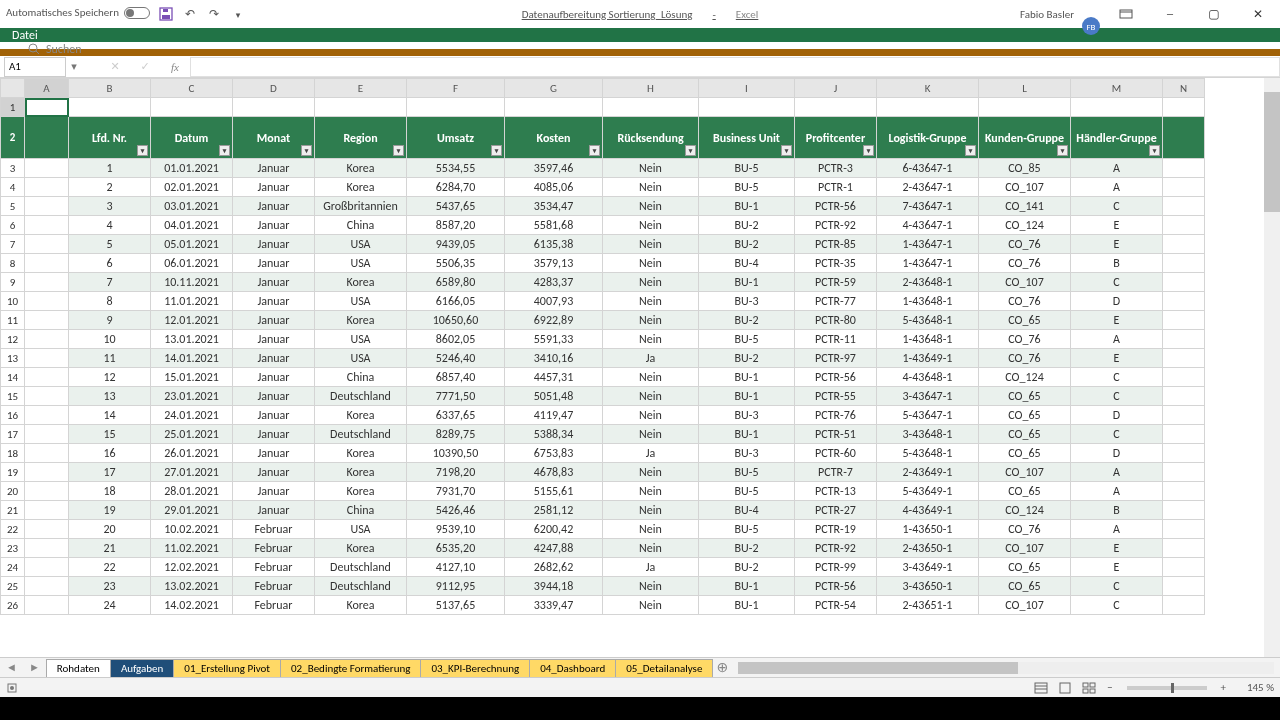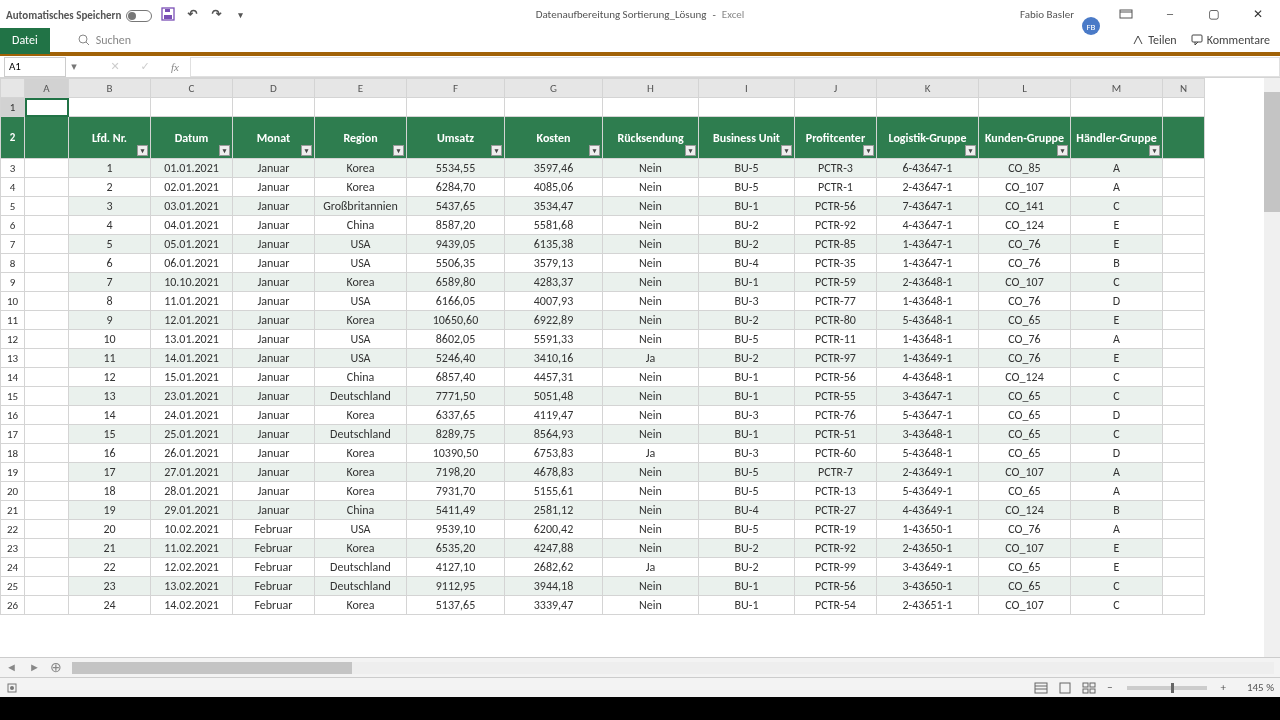--- a/index.html
+++ b/index.html
@@ -1,33 +1,33 @@
 <!DOCTYPE html>
 <html><head>
 <meta charset="utf-8">
 <style>
 * { margin:0; padding:0; box-sizing:border-box; font-family:"Segoe UI","Calibri",sans-serif; user-select:none; }
 body { background:#000; width:1280px; height:720px; overflow:hidden; position:relative; }
 .excel-app { width:1280px; height:697px; background:#fff; display:flex; flex-direction:column; }
 
 
 .titlebar { height:28px; background:#fff; display:flex; align-items:center; font-size:11px; color:#555; position:relative; }
-.titlebar .left { display:flex; align-items:flex-end; gap:8px; padding-left:6px;font-weight:bold; }
+.titlebar .left { display:flex; align-items:flex-start; gap:8px; padding-left:6px; }
 .autosave { display:flex; align-items:center; gap:5px; }
 .autosave-toggle { width:26px; height:12px; border:1px solid #777; border-radius:7px; position:relative; }
 .autosave-toggle::after { content:""; position:absolute; left:1px; top:1px; width:8px; height:8px; border-radius:50%; background:#777; }
 .qat-icon { width:16px; height:16px; display:flex; align-items:center; justify-content:center; font-size:12px; color:#555; }
-.titlebar .center { position:absolute; left:50%; transform:translateX(-50%); display:flex; align-items:center; gap:6px; }
+.titlebar .center { position:absolute; left:50%; transform:translateX(-50%); display:flex; align-items:center; gap:20px;text-decoration:underline; }
 .titlebar .center .app { color:#888; }
 .titlebar .right { position:absolute; right:0; display:flex; align-items:center; gap:8px; padding-right:4px; }
 .user-badge { width:18px; height:18px; border-radius:50%; background:#4a7ac7; color:#fff; font-size:9px; display:flex; align-items:center; justify-content:center;margin-top:24px; }
 .winbtn { width:36px; height:28px; display:flex; align-items:center; justify-content:center; font-size:12px; color:#333; }
 
 
-.ribbon { height:28px; background:#fff; display:flex; align-items:center; border-bottom:4px solid #a16207; font-size:12px; }
+.ribbon { height:28px; background:#fff; display:flex; border-bottom:7px solid #a16207; font-size:12px;flex-direction:column; }
 .file-tab { background:#217346; color:#fff; padding:0 12px; height:28px; display:flex; align-items:center; }
 .ribbon-tab { padding:0 10px; height:28px; display:flex; align-items:center; color:#333; }
 .ribbon .search { margin-left:28px; display:flex; align-items:center; gap:6px; color:#888; }
 .ribbon .ribbon-right { margin-left:auto; display:flex; align-items:center; gap:14px; padding-right:10px; color:#444; }
 .ribbon .ribbon-right .share { display:flex; align-items:center; gap:4px; }
 
 
 .formularow { height:22px; display:flex; align-items:center; border-bottom:1px solid #d4d4d4; font-size:11px; }
 .namebox { width:62px; height:20px; border:1px solid #ccc; margin-left:4px; padding-left:4px; display:flex; align-items:center; background:#fff; }
 .namebox-dd { width:16px; text-align:center; color:#777; }
@@ -309,21 +309,21 @@
               <td class="dcell">PCTR-35</td>
               <td class="dcell">1-43647-1</td>
               <td class="dcell">CO_76</td>
               <td class="dcell">B</td>
               <td></td>
             </tr>
             <tr class="striped">
               <td class="rowhdr ">9</td>
               <td></td>
               <td class="dcell">7</td>
-              <td class="dcell">10.10.2021</td>
+              <td class="dcell">10.11.2021</td>
               <td class="dcell">Januar</td>
               <td class="dcell">Korea</td>
               <td class="dcell">6589,80</td>
               <td class="dcell">4283,37</td>
               <td class="dcell">Nein</td>
               <td class="dcell">BU-1</td>
               <td class="dcell">PCTR-59</td>
               <td class="dcell">2-43648-1</td>
               <td class="dcell">CO_107</td>
               <td class="dcell">C</td>
@@ -449,21 +449,21 @@
               <td></td>
             </tr>
             <tr class="striped">
               <td class="rowhdr ">17</td>
               <td></td>
               <td class="dcell">15</td>
               <td class="dcell">25.01.2021</td>
               <td class="dcell">Januar</td>
               <td class="dcell">Deutschland</td>
               <td class="dcell">8289,75</td>
-              <td class="dcell">8564,93</td>
+              <td class="dcell">5388,34</td>
               <td class="dcell">Nein</td>
               <td class="dcell">BU-1</td>
               <td class="dcell">PCTR-51</td>
               <td class="dcell">3-43648-1</td>
               <td class="dcell">CO_65</td>
               <td class="dcell">C</td>
               <td></td>
             </tr>
             <tr class="">
               <td class="rowhdr ">18</td>
@@ -516,21 +516,21 @@
               <td class="dcell">A</td>
               <td></td>
             </tr>
             <tr class="striped">
               <td class="rowhdr ">21</td>
               <td></td>
               <td class="dcell">19</td>
               <td class="dcell">29.01.2021</td>
               <td class="dcell">Januar</td>
               <td class="dcell">China</td>
-              <td class="dcell">5411,49</td>
+              <td class="dcell">5426,46</td>
               <td class="dcell">2581,12</td>
               <td class="dcell">Nein</td>
               <td class="dcell">BU-4</td>
               <td class="dcell">PCTR-27</td>
               <td class="dcell">4-43649-1</td>
               <td class="dcell">CO_124</td>
               <td class="dcell">B</td>
               <td></td>
             </tr>
             <tr class="">
@@ -622,20 +622,29 @@
         </table>
     </div>
     <div style="position:absolute;right:0;top:0;width:16px;height:100%;background:#f0f0f0;">
       <div style="position:absolute;top:14px;width:16px;height:120px;background:#c4c4c4;"></div>
     </div>
   </div>
 
   <div class="tabstrip">
     <div class="tabnav">◄</div>
     <div class="tabnav">►</div>
+    <div id="sheettabs" style="display:flex;">
+        <div class="sheettab ">Rohdaten</div>
+        <div class="sheettab active">Aufgaben</div>
+        <div class="sheettab yellow">01_Erstellung Pivot</div>
+        <div class="sheettab yellow">02_Bedingte Formatierung</div>
+        <div class="sheettab yellow">03_KPI-Berechnung</div>
+        <div class="sheettab yellow">04_Dashboard</div>
+        <div class="sheettab yellow">05_Detailanalyse</div>
+      </div>
     <div class="addsheet">⊕</div>
     <div class="hscroll">
         <div class="thumb"></div>
       </div>
   </div>
 
   <div class="statusbar">
     <div style="padding-left:6px;">
       <svg width="12" height="12">
           <rect x="2" y="2" width="8" height="8" fill="none" stroke="#777"></rect>

